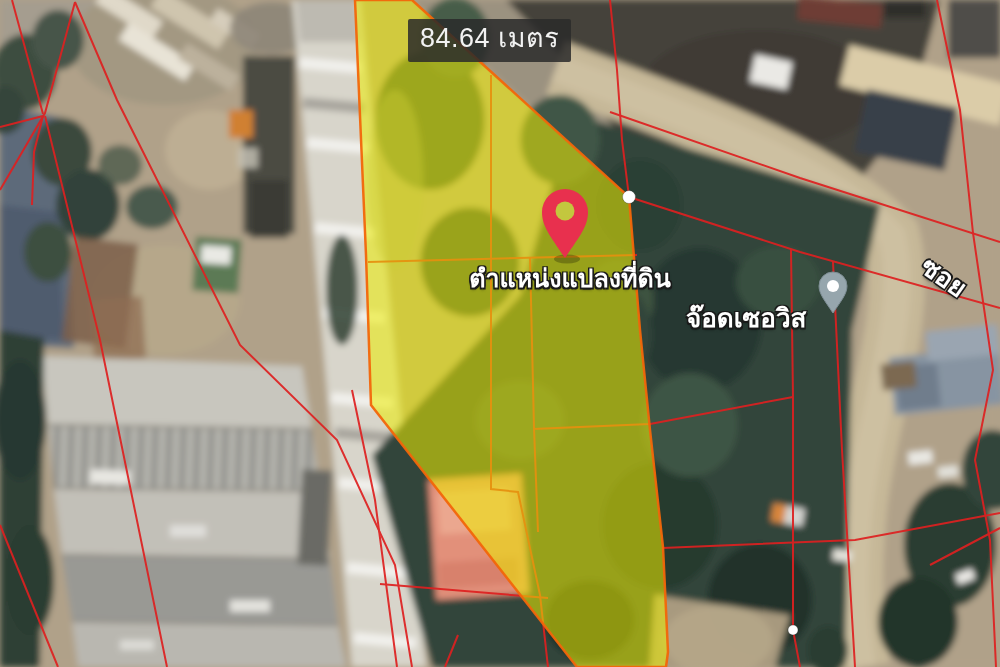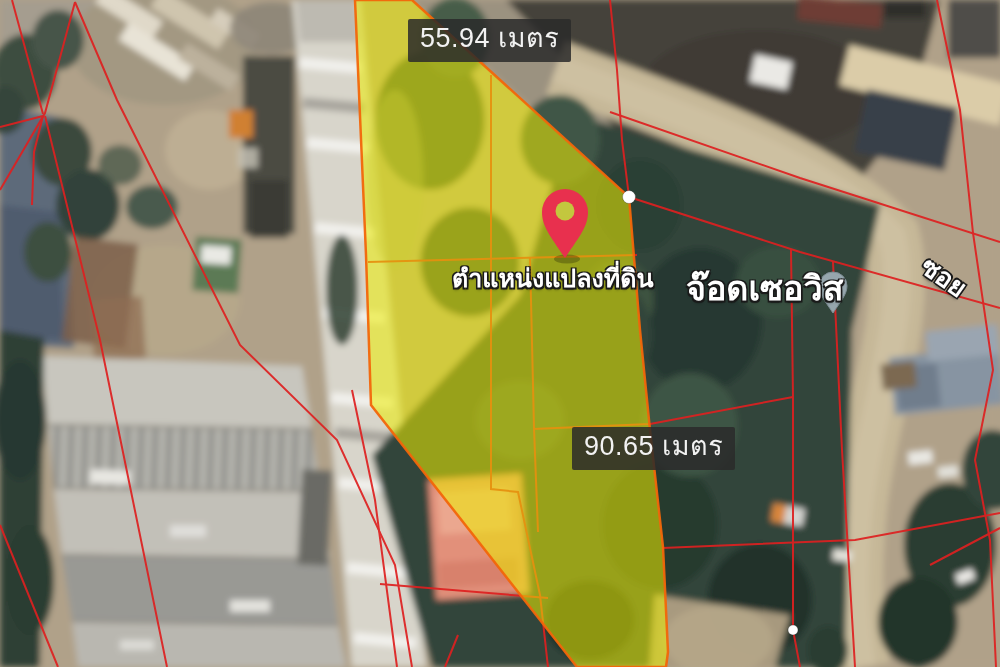--- a/index.html
+++ b/index.html
@@ -22,22 +22,22 @@
   }
   .maptext{
     position:absolute;
     color:#ffffff;
     font-weight:bold;
     white-space:nowrap;
     text-shadow:-1.5px -1.5px 0 #1a1a1a,1.5px -1.5px 0 #1a1a1a,
                 -1.5px 1.5px 0 #1a1a1a,1.5px 1.5px 0 #1a1a1a,
                 0 2px 3px rgba(0,0,0,.55);
   }
-  .marker-caption{left:452px;top:258px;width:236px;font-size:25px;}
-  .place-label{left:686px;top:261px;font-size:34px;}
+  .marker-caption{left:452px;top:258px;width:236px;text-align:center;font-size:25px;}
+  .place-label{left:686px;top:297px;font-size:26px;}
   .road-label{left:936px;top:246px;font-size:26px;transform:rotate(35deg);transform-origin:left top;}
 </style>
 </head>
 <body>
 
 <div class="stage">
 
   <svg width="1000" height="667" viewBox="0 0 1000 667">
     <defs>
       <filter id="soft" x="-5%" y="-5%" width="110%" height="110%">
@@ -210,20 +210,19 @@
       <circle cx="833" cy="286" r="6" fill="#ffffff"></circle>
     </g>
 
     <g>
       <ellipse cx="567" cy="259" rx="13" ry="4.5" fill="rgba(0,0,0,.25)"></ellipse>
       <path d="M 565 258 C 551 237 542 227 542 212 A 23 23 0 1 1 588 212 C 588 227 579 237 565 258 Z" fill="#E8304E"></path>
       <circle cx="565" cy="211" r="9.5" fill="#c3c73e"></circle>
     </g>
   </svg>
 
-  <div class="measure" style="left:408px;top:19px;">55.94 เมตร</div>
-  <div class="measure" style="left:572px;top:427px;">90.65 เมตร</div>
+  <div class="measure" style="left:408px;top:19px;">84.64 เมตร</div>
 
   <div class="maptext marker-caption">ตำแหน่งแปลงที่ดิน</div>
   <div class="maptext place-label">จ๊อดเซอวิส</div>
   <div class="maptext road-label">ซอย</div>
 
 </div>
 
 </body></html>

